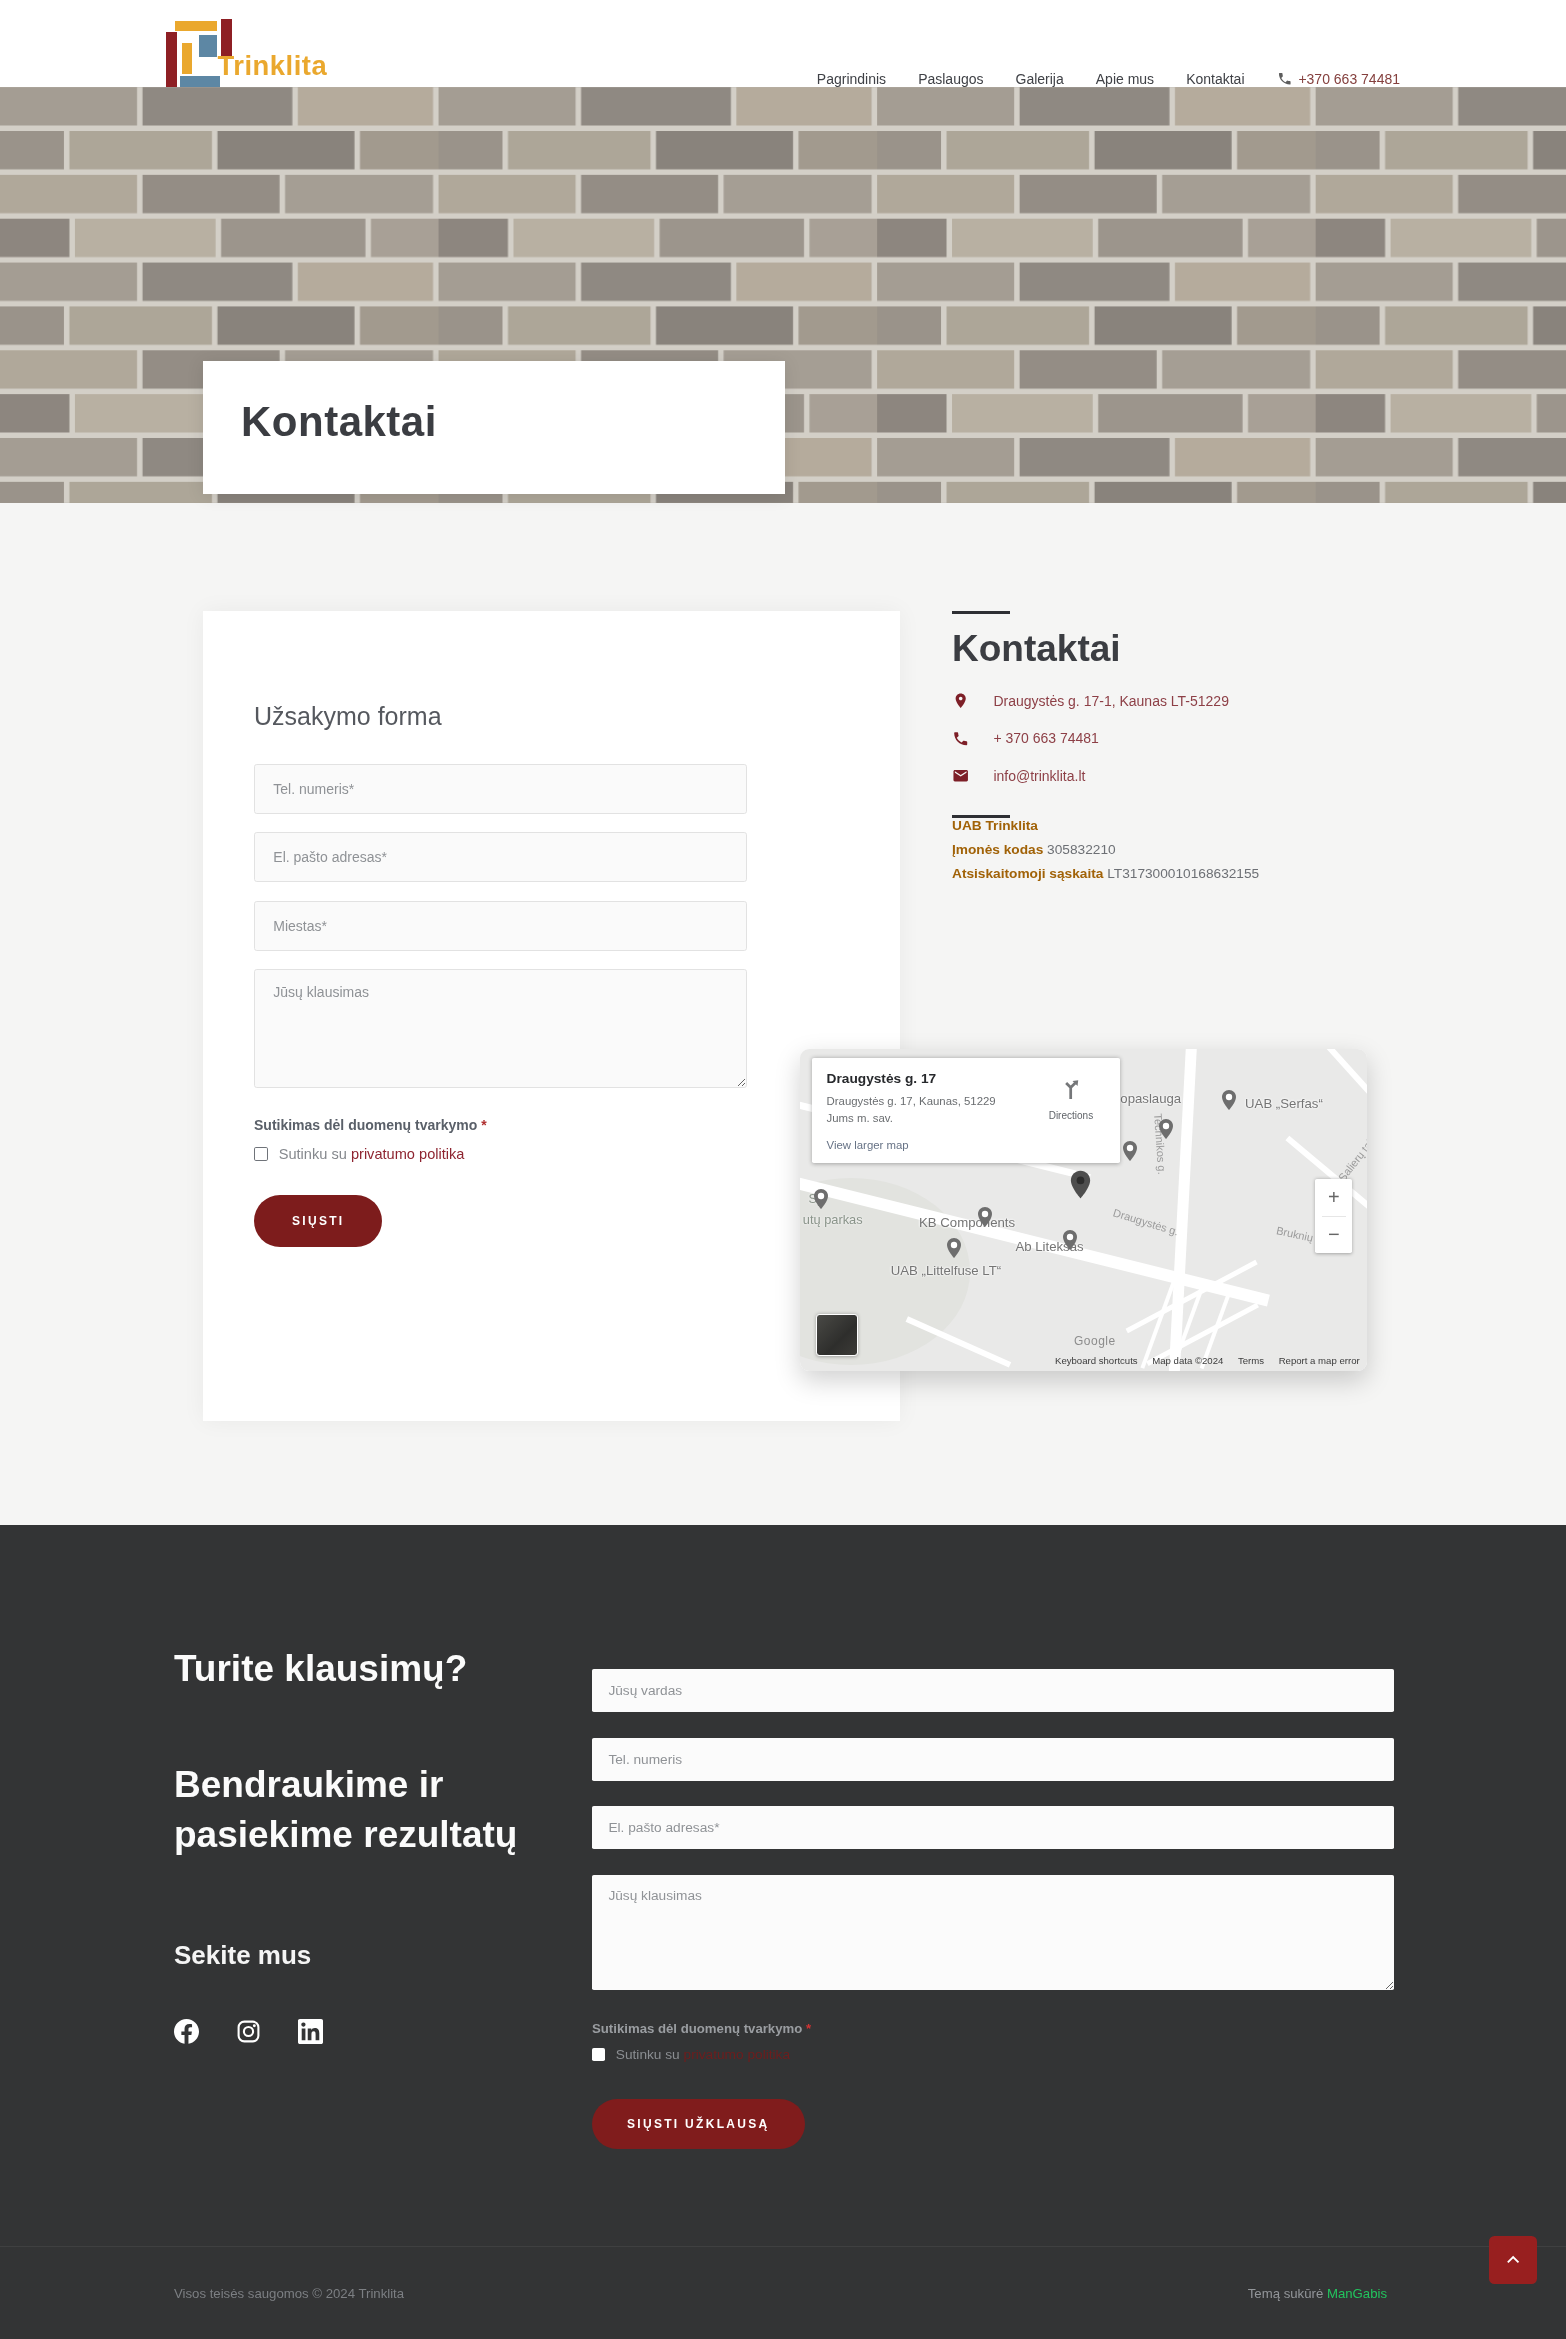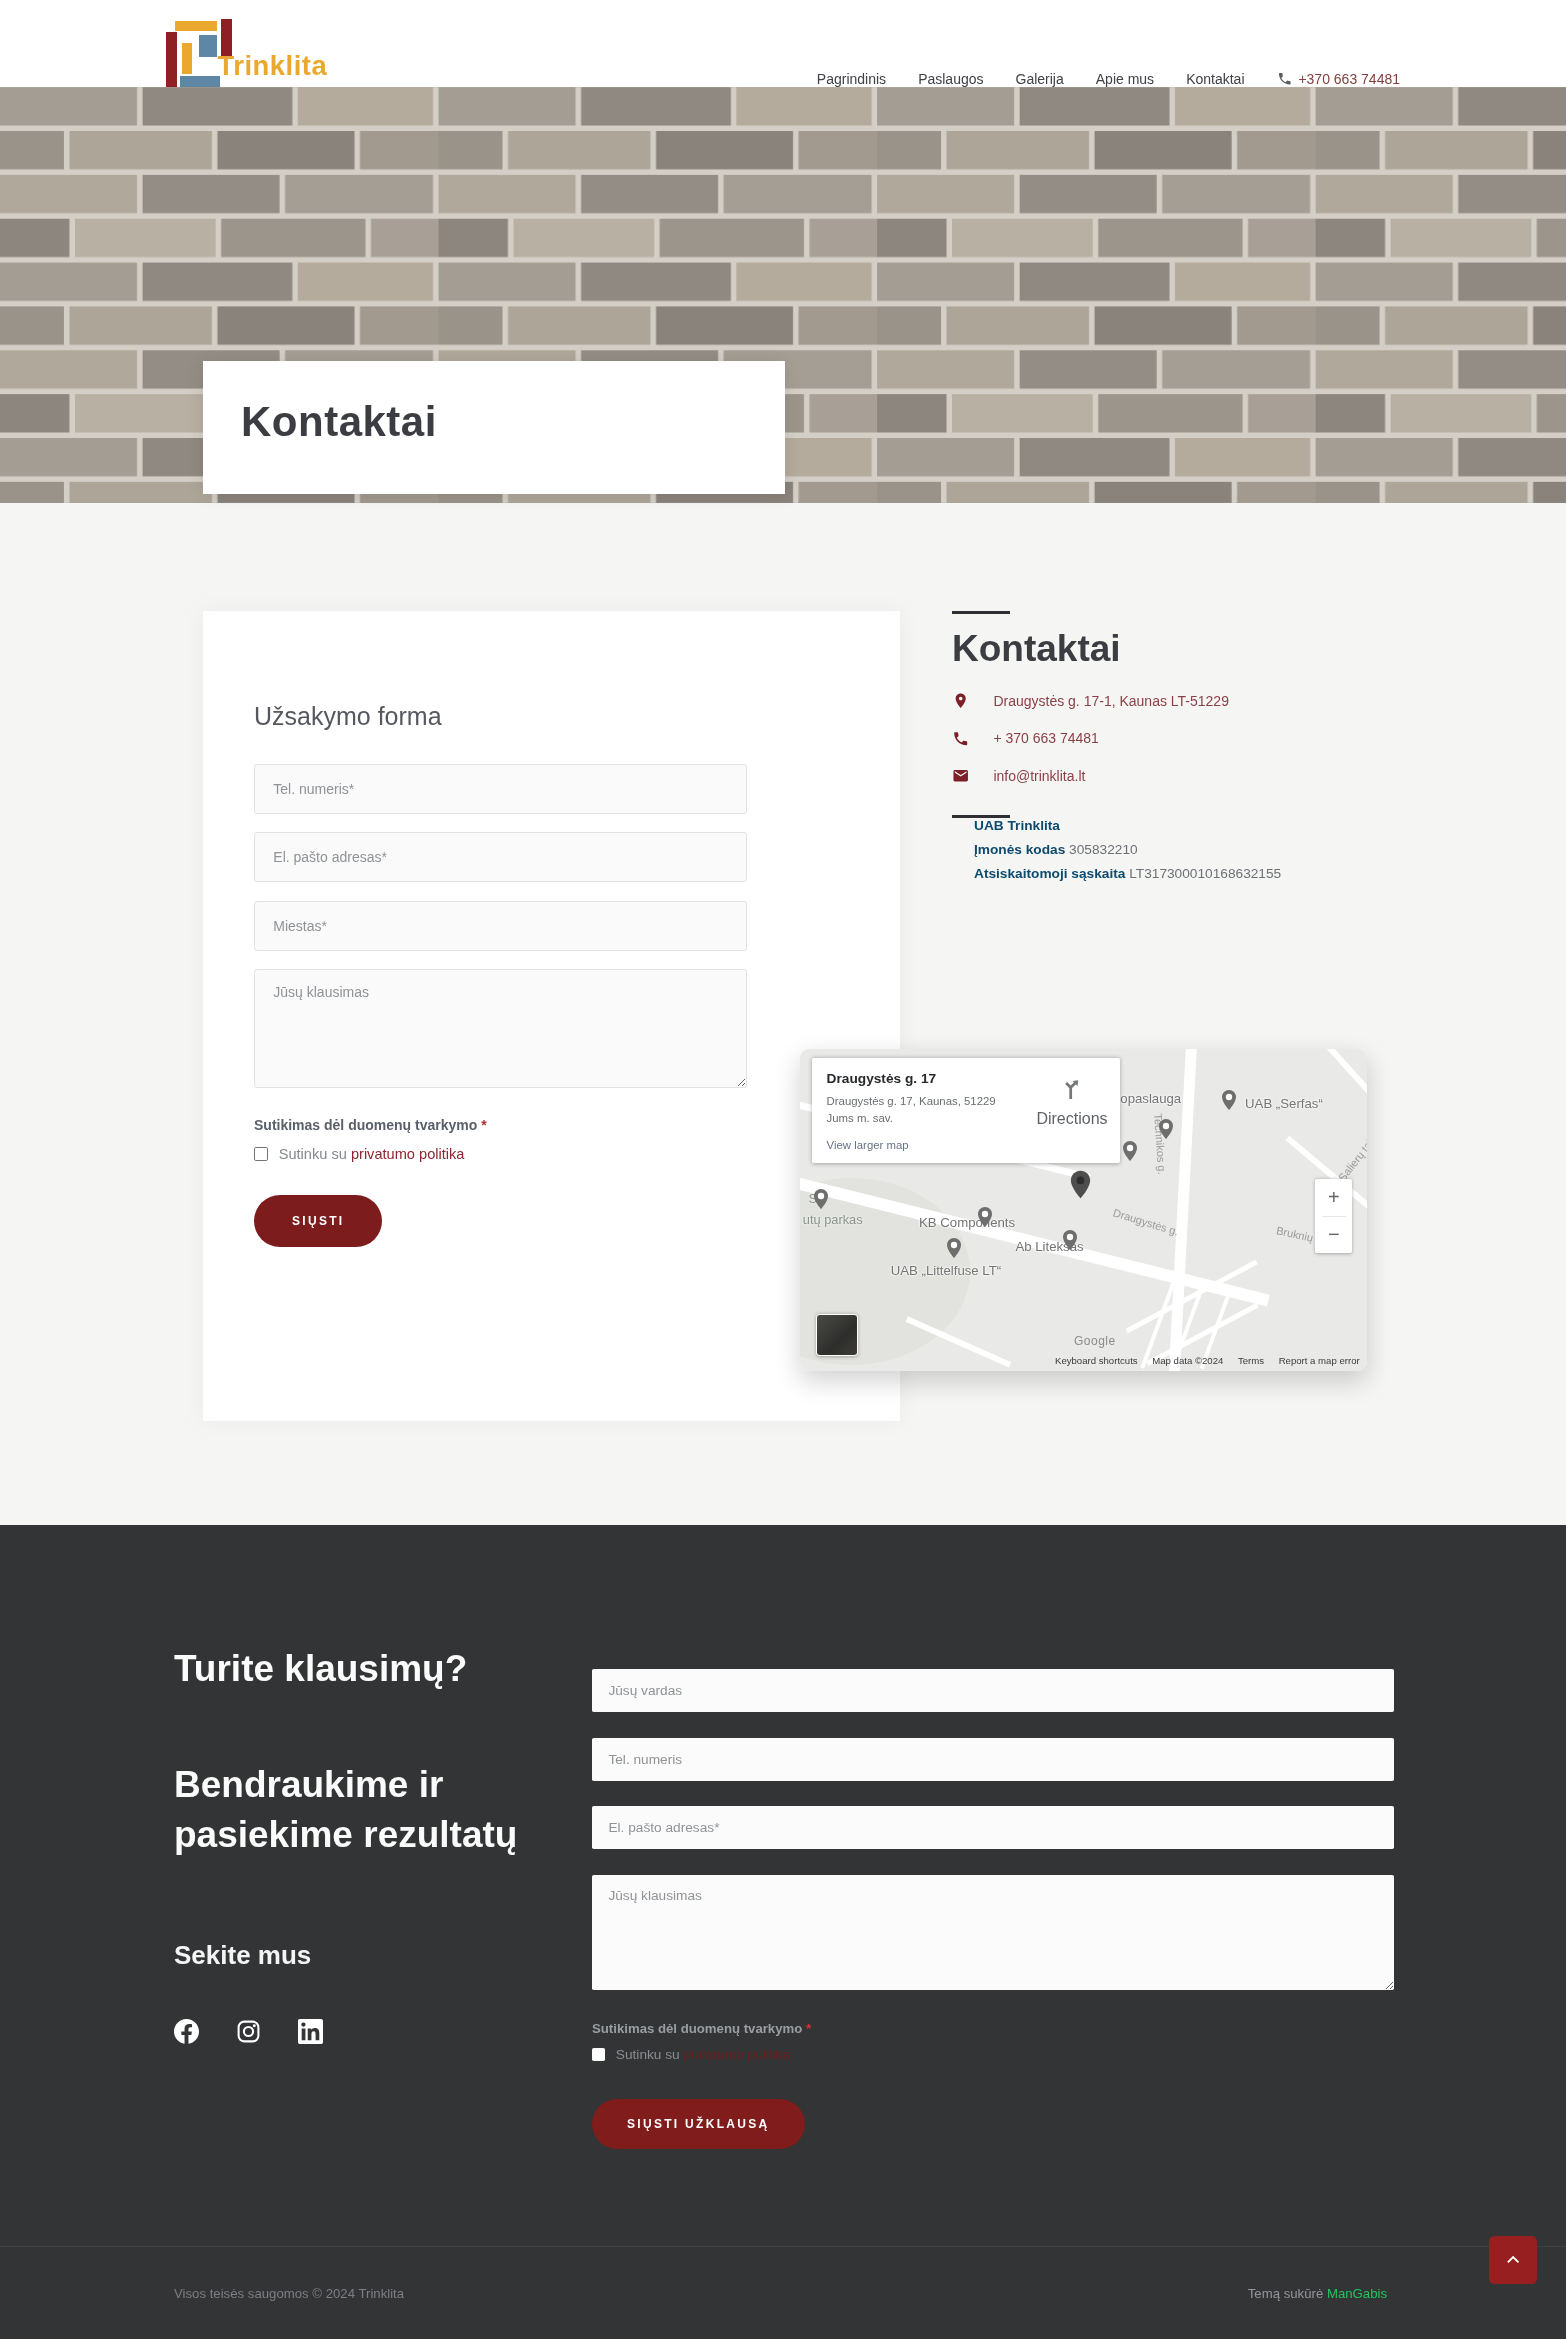--- a/index.html
+++ b/index.html
@@ -78,21 +78,21 @@
 
   
   .right-col { position:absolute; left:952px; top:108px; width:402px; }
   .rule { width:58px; height:2.7px; background:#2e2f33; }
   .col-title { font-size:37px; font-weight:600; color:#3b3d42; margin:14.6px 0 22px 0; }
   .c-item { display:flex; align-items:center; gap:24px; margin-bottom:20px; cursor:pointer; }
   .c-item svg { width:17.4px; height:17.4px; fill:#7d1f27; flex:0 0 auto; }
   .c-item span { font-size:14px; color:#8d3f46; }
   .req-block { margin-top:31px; }
   .req-line { font-size:13.7px; margin-bottom:9.1px; color:#6d7075; }
-  .req-line b { color:#0c4a6e; font-weight:700;margin-left:22px; }
+  .req-line b { color:#a16207; font-weight:700; }
 
   
   .map-card {
     position:absolute; left:800px; top:546px; width:567px; height:322px;
     background:#ffffff; border-radius:9.1px; overflow:hidden;
     box-shadow:0 9.1px 25.6px rgba(0,0,0,0.18);
   }
   .map-surface { position:absolute; inset:0; background:#e9e9e8; cursor:grab; }
   .park { position:absolute; background:#e2e3df; border-radius:50%; }
   .road { position:absolute; background:#ffffff; }
@@ -109,21 +109,21 @@
     position:absolute; left:12px; top:9.1px; width:308px; background:#ffffff;
     border-radius:1.8px; box-shadow:0 0.9px 4.6px rgba(0,0,0,0.3);
     padding:12.8px 14.6px 11px 14.6px; display:flex;
   }
   .mi-left { flex:1; }
   .mi-title { font-size:13.7px; font-weight:700; color:#27292c; margin-bottom:7.3px; }
   .mi-addr { font-size:11.4px; color:#6a6d70; line-height:1.45; }
   .mi-link { display:inline-block; margin-top:12.8px; font-size:11.4px; color:#667285; cursor:pointer; }
   .mi-dir { width:69px; text-align:center; padding-top:3.7px; cursor:pointer; }
   .mi-dir svg { width:27.4px; height:27.4px; stroke:#757779; fill:none; stroke-width:2.4; }
-  .mi-dir-label { font-size:16px; color:#5f6368; margin-top:5.5px; }
+  .mi-dir-label { font-size:10px; color:#5f6368; margin-top:5.5px; }
   .zoom-ctl {
     position:absolute; right:14.6px; top:130px; width:37px; height:74px;
     background:#ffffff; border-radius:1.8px; box-shadow:0 0.9px 3.7px rgba(0,0,0,0.3);
     display:flex; flex-direction:column; align-items:center;
   }
   .zoom-btn { flex:1; width:100%; display:flex; align-items:center; justify-content:center;
     font-size:20px; color:#666666; cursor:pointer; }
   .zoom-div { width:24px; height:0.9px; background:#e6e6e6; }
   .sat-thumb {
     position:absolute; left:16.4px; bottom:14.6px; width:42px; height:42px;

